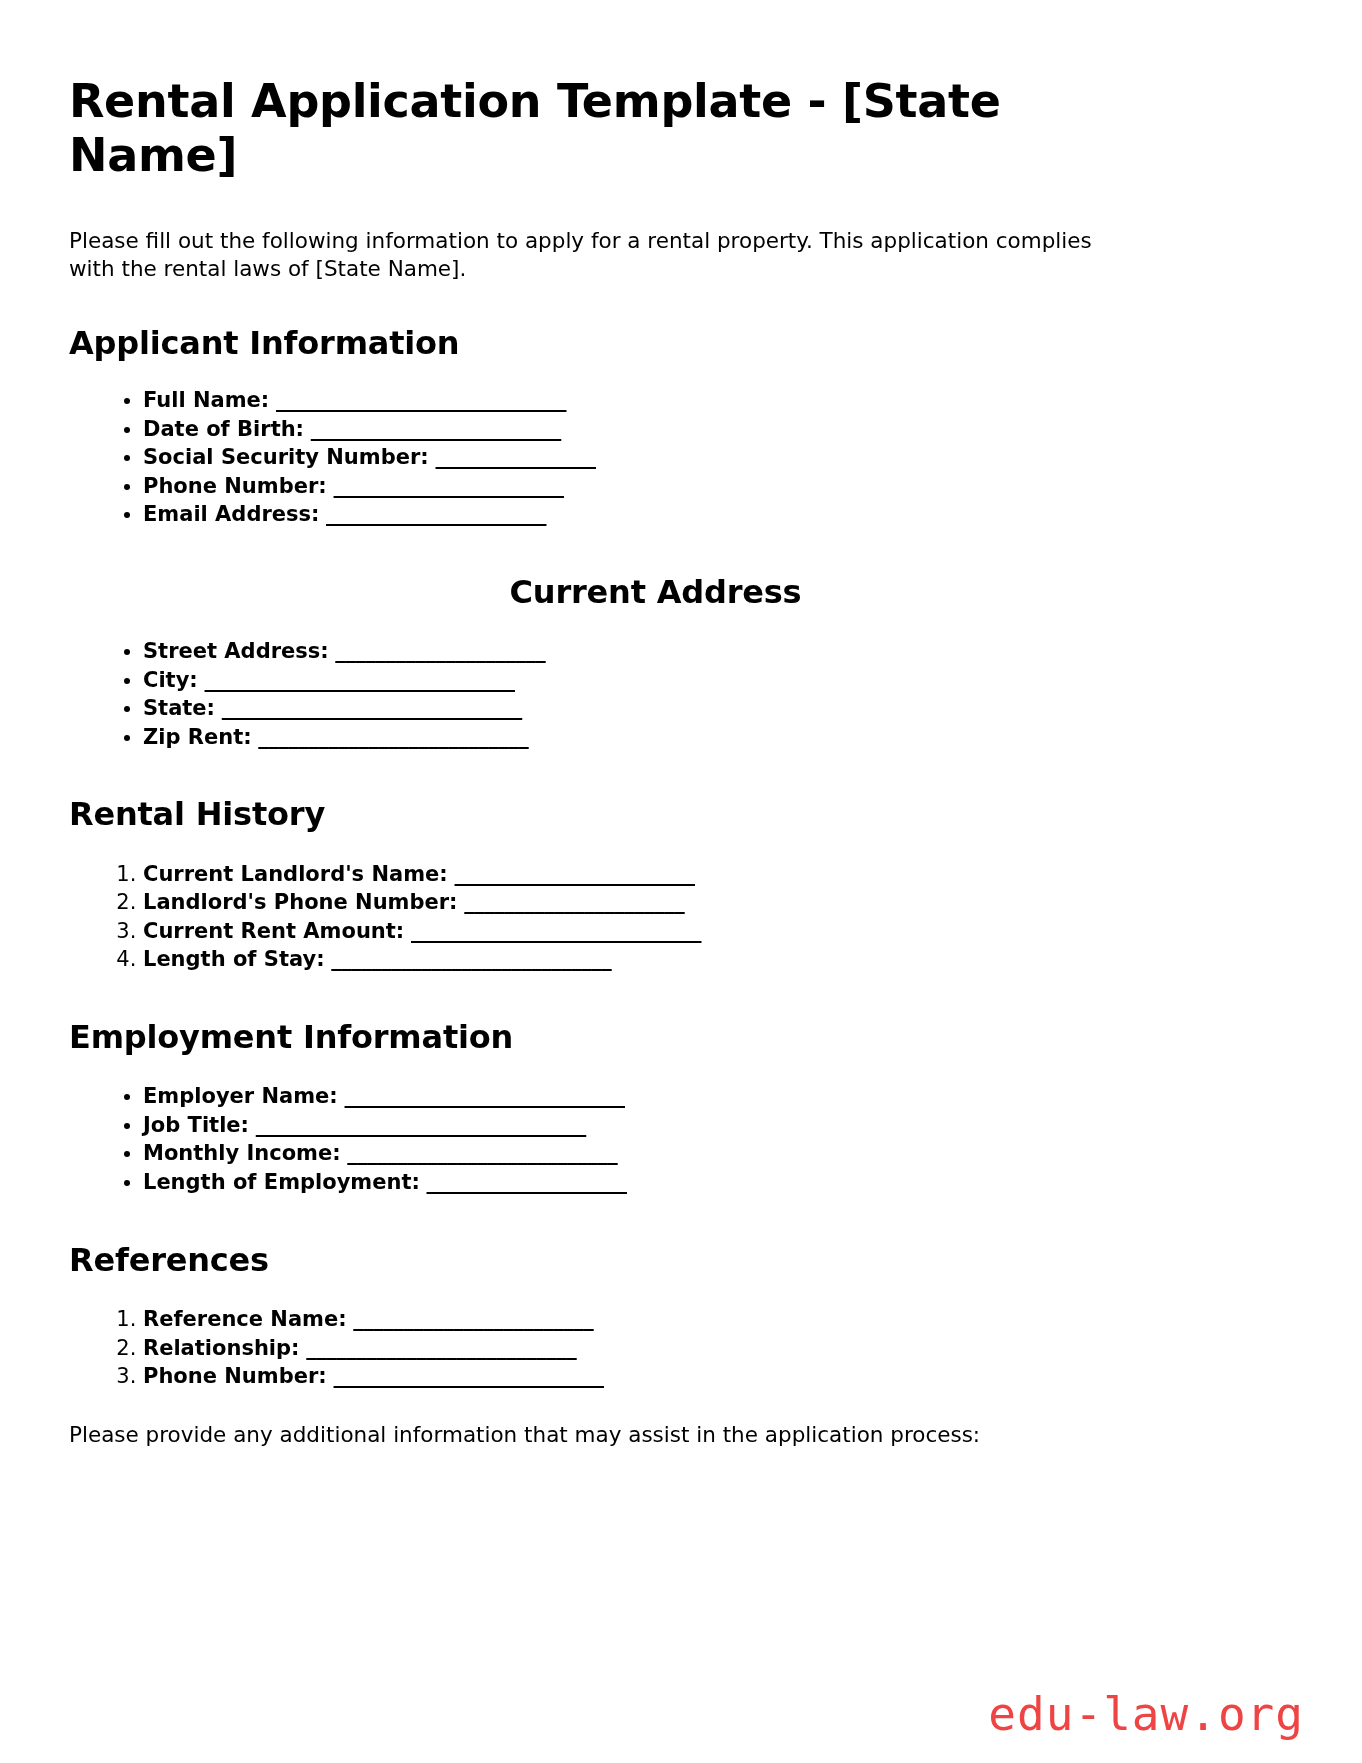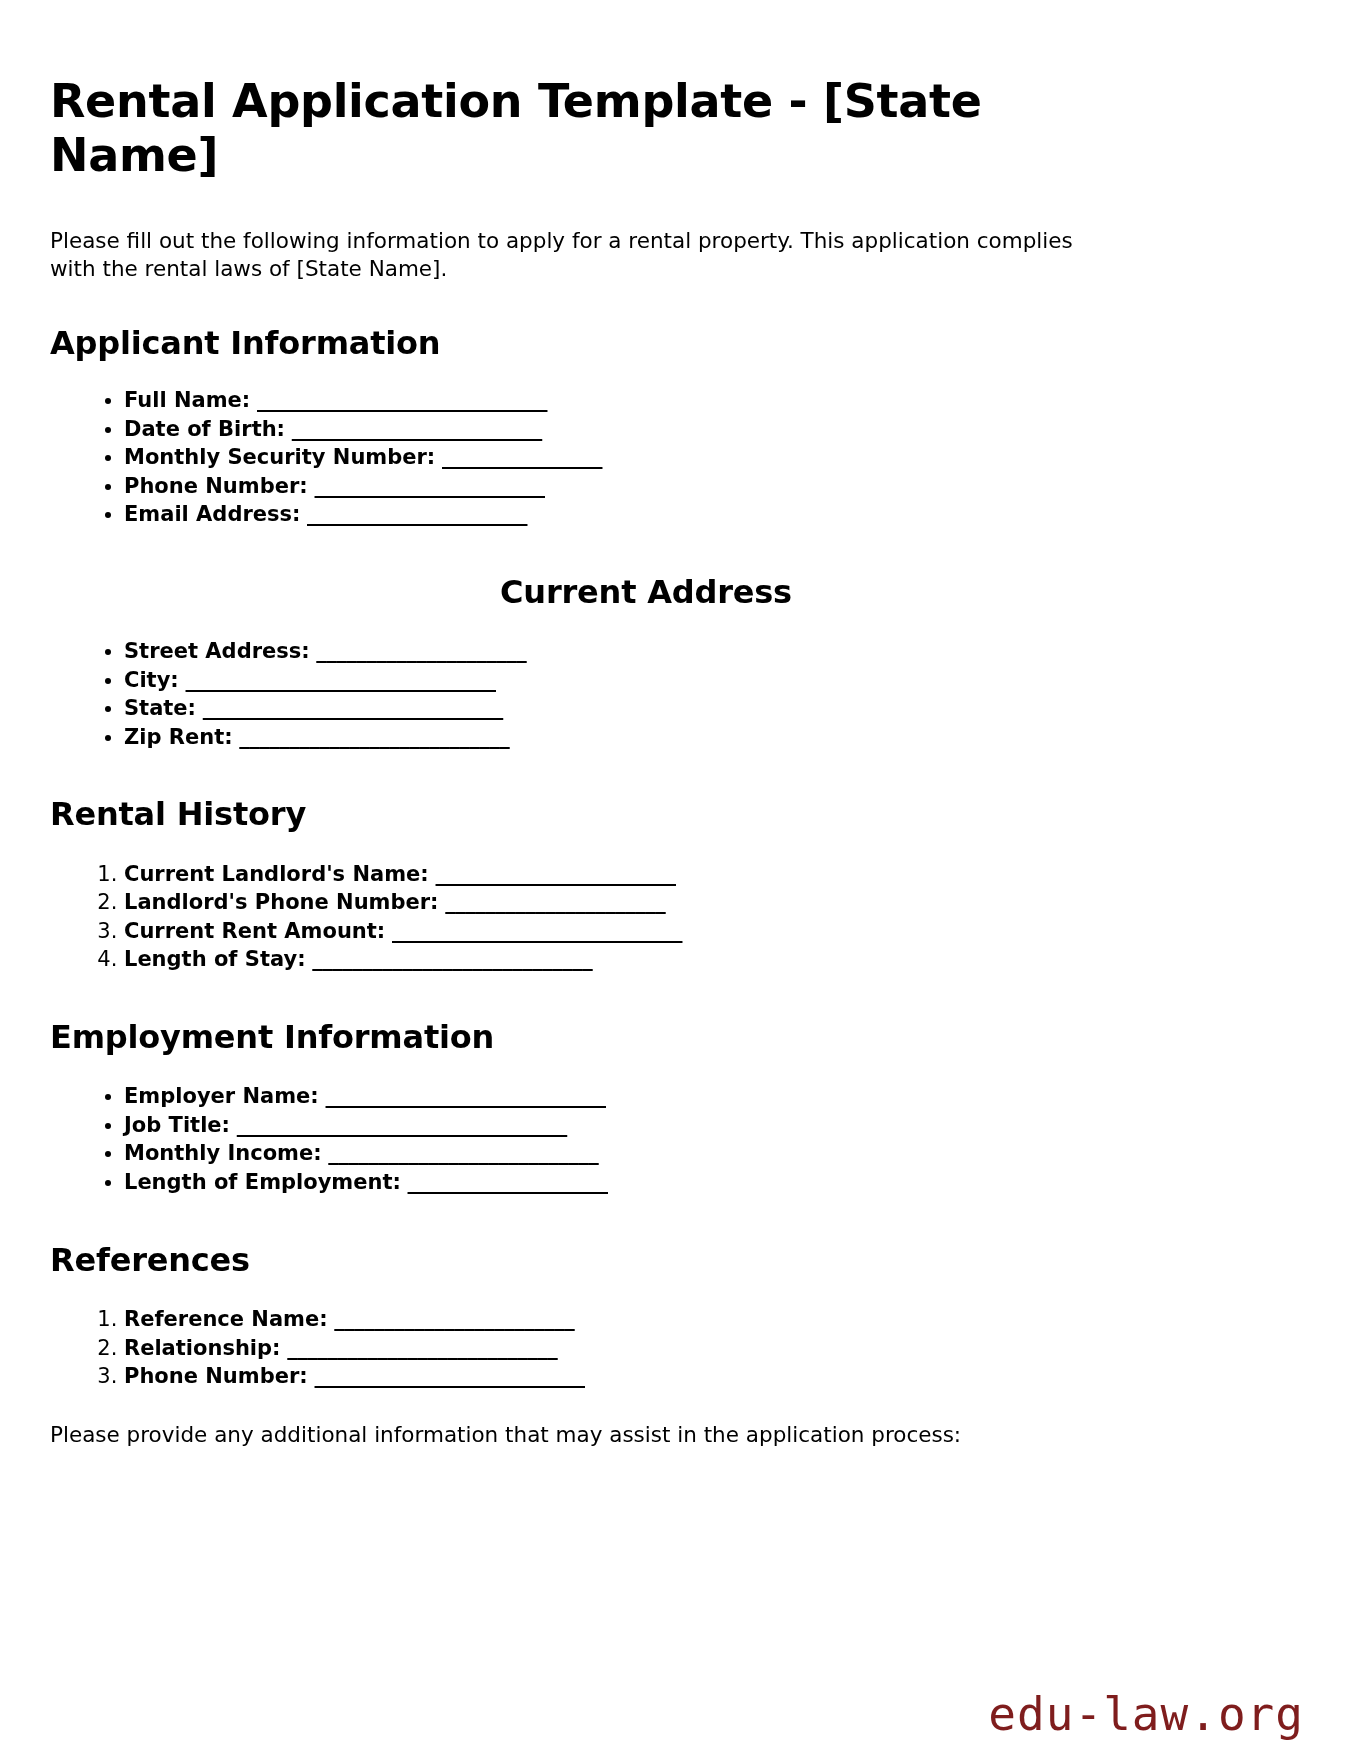--- a/index.html
+++ b/index.html
@@ -16,21 +16,21 @@
     overflow: hidden;
   }
 
   .page {
     position: absolute;
     left: 0;
     top: 0;
     width: 1362px;
     height: 1602px;
     box-sizing: border-box;
-    padding: 74px 120px 0 50px;
+    padding: 74px 120px 0 69px;
   }
 
   .doc-title {
     font-size: 46px;
     font-weight: bold;
     line-height: 1.18;
     letter-spacing: -0.3px;
     margin: 0 0 0 0;
     max-width: 1000px;
   }
@@ -84,21 +84,21 @@
     margin: 30px 0 0 0;
     font-weight: normal;
   }
 
   .watermark {
     position: absolute;
     right: 58px;
     bottom: 22px;
     font-family: "DejaVu Sans Mono", "Liberation Mono", monospace;
     font-size: 46px;
-    color: #7f1d1d;
+    color: #ef4444;
     letter-spacing: 1px;
     white-space: nowrap;
   }
 
   
   #applicant-title { margin-top: 40px; }
   #applicant-list { margin-top: 24px; }
   #address-title { margin-top: 44px; text-align: center; }
   #address-list { }
   #history-title { margin-top: 44px; }
@@ -123,21 +123,21 @@
   <ul class="form-list" id="applicant-list">
     <li>
       <span class="fi-label">Full Name:</span>
       <span class="fi-blank">_____________________________</span>
     </li>
     <li>
       <span class="fi-label">Date of Birth:</span>
       <span class="fi-blank">_________________________</span>
     </li>
     <li>
-      <span class="fi-label">Monthly Security Number:</span>
+      <span class="fi-label">Social Security Number:</span>
       <span class="fi-blank">________________</span>
     </li>
     <li>
       <span class="fi-label">Phone Number:</span>
       <span class="fi-blank">_______________________</span>
     </li>
     <li>
       <span class="fi-label">Email Address:</span>
       <span class="fi-blank">______________________</span>
     </li>

